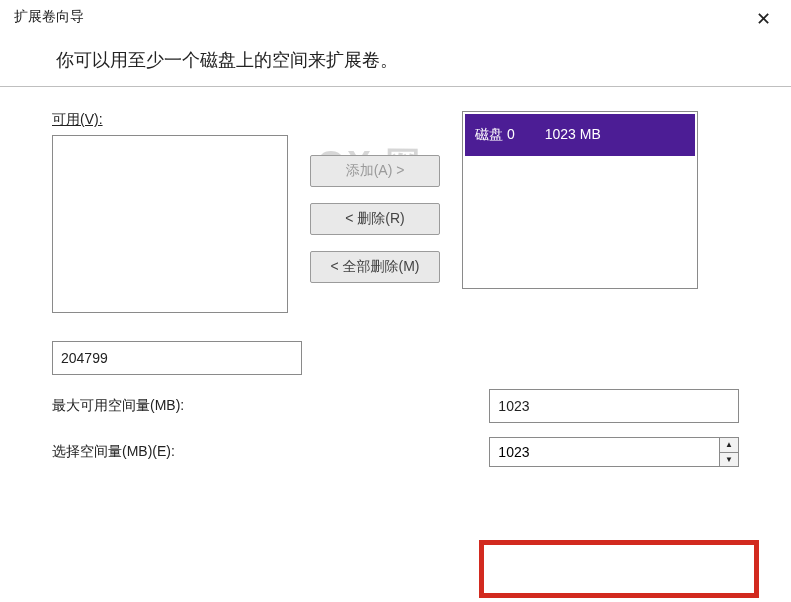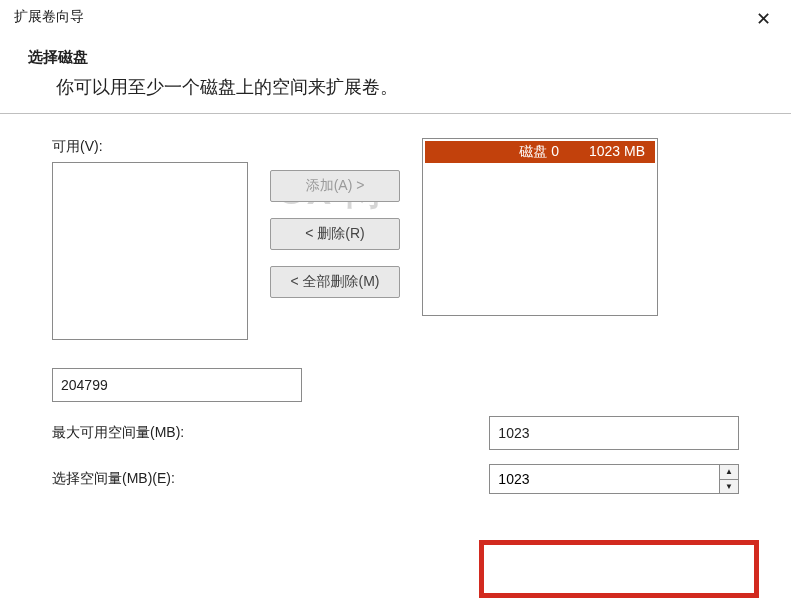--- a/index.html
+++ b/index.html
@@ -41,46 +41,45 @@
   .content {
     padding: 24px 52px 8px 52px;
   }
   .desc { line-height: 1.8; margin-bottom: 28px; }
   .lists-row {
     display: flex;
     align-items: flex-start;
     gap: 22px;
   }
   .col-left, .col-right { display: flex; flex-direction: column; flex: 0 0 auto; }
-  .col-left { width: 196px; }
+  .col-left { width: 236px; text-decoration: underline; }
   .col-right { width: 236px; }
   .col-mid {
     display: flex;
     flex-direction: column;
     gap: 16px;
     padding-top: 32px;
     align-items: center;
     position: relative;
   }
   .list-label { margin-bottom: 6px; }
   .listbox {
     border: 1px solid #8a8a8a;
     height: 178px;
     background: #fff;
     padding: 2px;
     overflow: hidden;
   }
   .listbox .item {
-    background: #c2410c;
+    background: #4c1d95;
     color: #fff;
-    padding: 2px 10px;
+    padding: 12px 10px;
     display: flex;
     gap: 30px;
     font-size: 14px;
-    justify-content: flex-end;
   }
   .wm {
     position: absolute;
     left: -10px; top: 28px;
     width: 140px; height: 52px;
     display: flex;
     align-items: center;
     justify-content: center;
     font-size: 36px;
     font-weight: 700;
@@ -94,21 +93,21 @@
     padding: 6px 0;
     border: 1px solid #9b9b9b;
     background: #e9e9e9;
     text-align: center;
     font-size: 14px;
     color: #444;
     border-radius: 2px;
     position: relative;
     z-index: 2;
   }
-  .xbtn.disabled { color: #9a9a9a; }
+  .xbtn.disabled { color: #9a9a9a; margin-top: 12px; }
   .fields {
     margin-top: 28px;
   }
   .field-row {
     display: flex;
     align-items: center;
     margin-bottom: 14px;
   }
   .field-label { width: 438px; }
   .field-val {
@@ -163,21 +162,20 @@
 </style>
 </head>
 <body>
 
 <div class="titlebar">
   <div class="title">扩展卷向导</div>
   <div class="close">✕</div>
 </div>
 
 <div class="header-block">
-  <div class="hdr-title">选择磁盘</div>
   <div class="hdr-sub">你可以用至少一个磁盘上的空间来扩展卷。</div>
 </div>
 
 <hr class="divider">
 
 <div class="content">
 
 
   <div class="lists-row">
 

